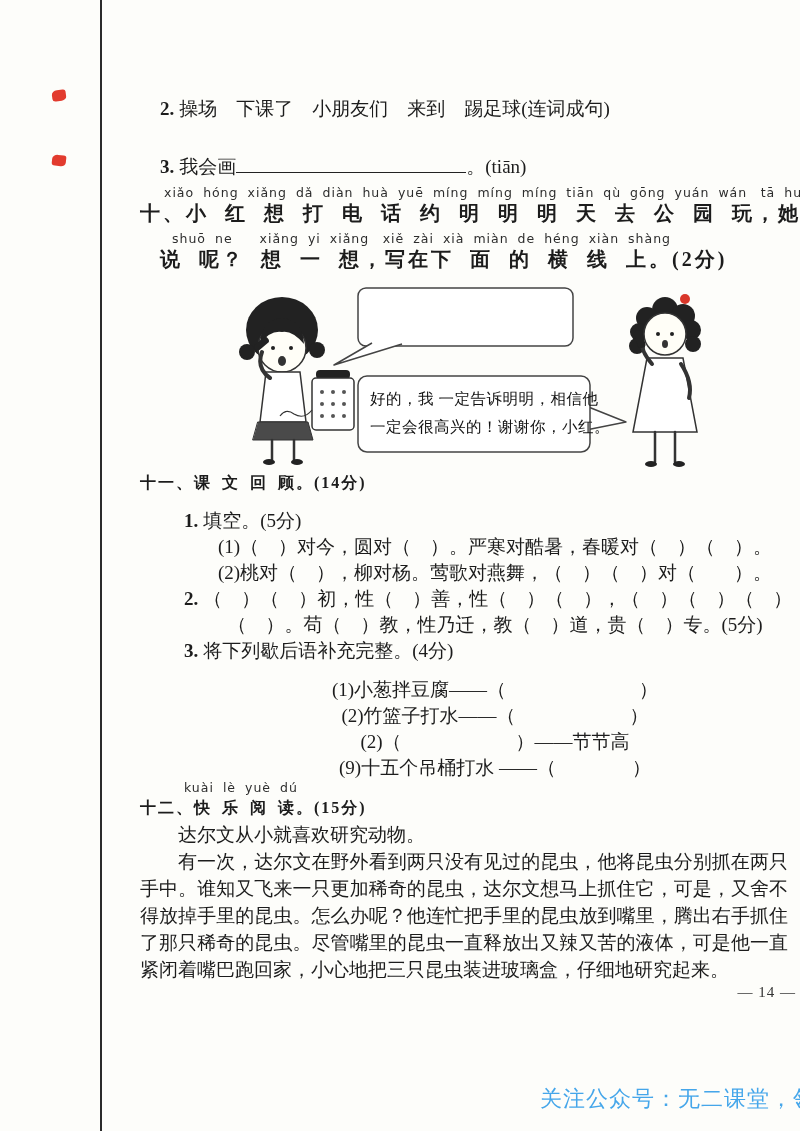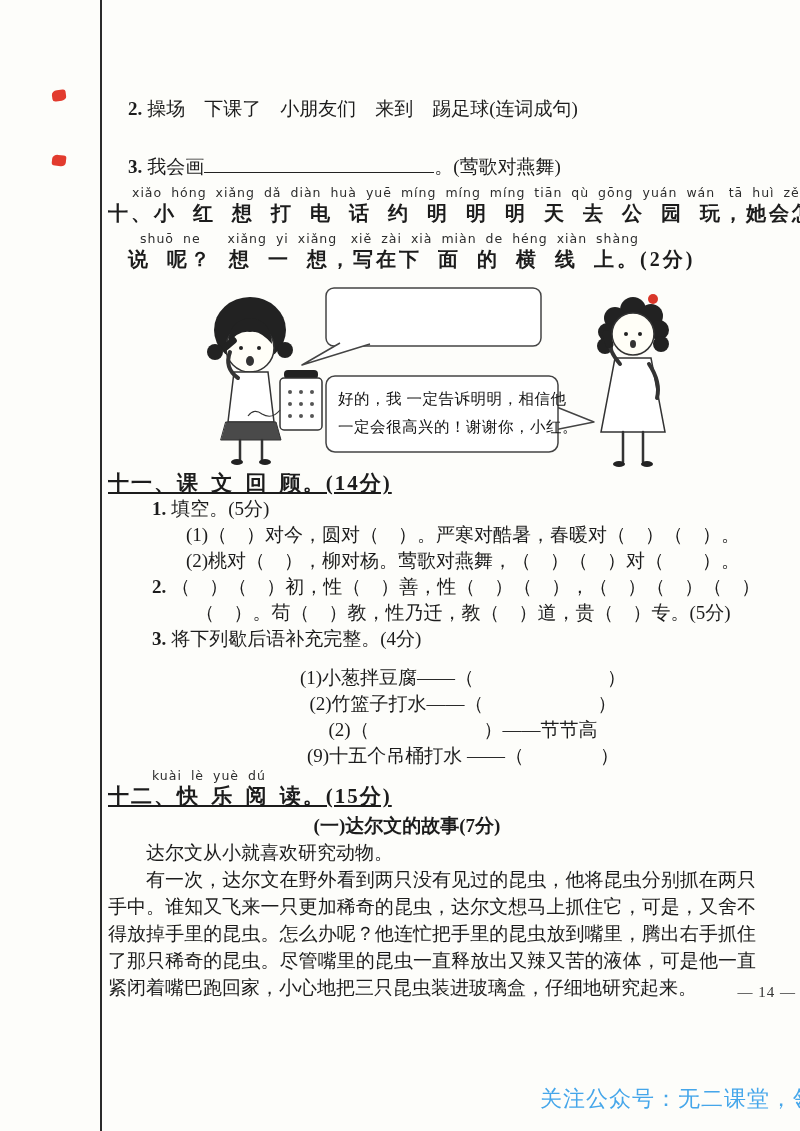--- a/index.html
+++ b/index.html
@@ -6,37 +6,37 @@
   body{
     width:800px;height:1131px;position:relative;overflow:hidden;
     background:#fdfdfa;color:#1c1c1c;
     font-family:"Liberation Serif","DejaVu Serif",serif;
   }
   .page{position:absolute;inset:0;overflow:hidden;}
   .margin-line{position:absolute;left:100px;top:0;width:2px;height:100%;background:#2b2b2b;}
   .red-mark{position:absolute;left:52px;width:14px;height:11px;background:#e23b2e;border-radius:40% 20% 35% 25%;}
   .red-mark.m1{top:90px;transform:rotate(-8deg);}
   .red-mark.m2{top:155px;transform:rotate(6deg);}
-  .content{position:absolute;left:108px;top:0;width:648px;padding-top:96px;font-size:19px;line-height:26px;}
+  .content{position:absolute;left:140px;top:0;width:648px;padding-top:96px;font-size:19px;line-height:26px;}
   .row{white-space:nowrap;}
   .num{font-weight:bold;margin-right:5px;}
   .pl20{padding-left:20px;}
   .pl24{padding-left:24px;}
   .pl32{padding-left:32px;}
   .pl44{padding-left:44px;}
   .pl62{padding-left:62px;text-align:center;}
   .mt32{margin-top:32px;}
-  .mt8{margin-top:0;}
+  .mt8{margin-top:12px;}
   .mt6{margin-top:6px;}
   .mt4{margin-top:4px;}
   .mt3{margin-top:13px;}
   .pinyin{font-size:12.5px;line-height:14px;color:#2d2d2d;letter-spacing:1px;word-spacing:4px;
     font-family:"DejaVu Sans","Liberation Sans",sans-serif;}
   .bold-line{font-weight:bold;font-size:20px;letter-spacing:3px;word-spacing:8px;line-height:26px;}
-  .title-line{font-weight:bold;font-size:21px;letter-spacing:2px;word-spacing:4px;line-height:26px;text-decoration:underline;}
+  .title-line{font-weight:bold;font-size:16px;letter-spacing:2px;word-spacing:4px;line-height:26px;}
   .blank-line{display:inline-block;width:230px;height:18px;border-bottom:1.6px solid #222;vertical-align:baseline;}
   .illustration{margin-left:80px;margin-top:8px;height:190px;}
   .reading-title{text-align:center;font-weight:bold;padding-right:50px;}
   .para{white-space:normal;text-indent:2em;text-align:justify;line-height:27px;}
   .footer{position:absolute;right:4px;top:984px;font-size:15px;color:#333;letter-spacing:1px;}
   .watermark{position:absolute;left:540px;top:1084px;font-size:22px;color:#45a6ea;white-space:nowrap;
     letter-spacing:1px;font-family:"DejaVu Sans","Liberation Sans",sans-serif;}
   .bubble-text{font-family:"Liberation Serif","DejaVu Serif",serif;font-size:15.5px;fill:#111;letter-spacing:.5px;}
 </style>
 </head>
@@ -48,21 +48,21 @@
   <div class="red-mark m1"></div>
   <div class="red-mark m2"></div>
 
   <div class="content">
 
     <div class="row pl20">
       <span class="num">2.</span><span>操场　下课了　小朋友们　来到　踢足球(连词成句)</span>
     </div>
 
     <div class="row pl20 mt32">
-      <span class="num">3.</span><span>我会画</span><span class="blank-line"></span><span>。(莺歌对燕舞)</span>
+      <span class="num">3.</span><span>我会画</span><span class="blank-line"></span><span>。(tiān)</span>
     </div>
 
     <div class="row pinyin pl24 mt6">xiǎo hóng xiǎng dǎ diàn huà yuē míng míng míng tiān qù gōng yuán wán　tā huì zěn me</div>
     <div class="row bold-line">
       <span>十、</span><span>小 红 想 打 电 话 约 明 明 明 天 去 公 园 玩，她会怎么</span>
     </div>
     <div class="row pinyin pl32 mt6">shuō ne　　xiǎng yi xiǎng　xiě zài xià miàn de héng xiàn shàng</div>
     <div class="row bold-line pl20">说 呢？ 想 一 想，写在下 面 的 横 线 上。(2分)</div>
 
     <div class="illustration">
@@ -162,21 +162,20 @@
     <div class="row pl62 mt3">(1)小葱拌豆腐——（　　　　　　　）</div>
     <div class="row pl62">(2)竹篮子打水——（　　　　　　）</div>
     <div class="row pl62">(2)（　　　　　　）——节节高</div>
     <div class="row pl62">(9)十五个吊桶打水 ——（　　　　）</div>
 
     <div class="row pinyin pl44">kuài lè yuè dú</div>
     <div class="row title-line">
       <span>十二、</span><span>快 乐 阅 读。(15分)</span>
     </div>
 
-    <div class="row reading-title mt4">(一)达尔文的故事(7分)</div>
     <div class="para">达尔文从小就喜欢研究动物。</div>
     <div class="para">有一次，达尔文在野外看到两只没有见过的昆虫，他将昆虫分别抓在两只手中。谁知又飞来一只更加稀奇的昆虫，达尔文想马上抓住它，可是，又舍不得放掉手里的昆虫。怎么办呢？他连忙把手里的昆虫放到嘴里，腾出右手抓住了那只稀奇的昆虫。尽管嘴里的昆虫一直释放出又辣又苦的液体，可是他一直紧闭着嘴巴跑回家，小心地把三只昆虫装进玻璃盒，仔细地研究起来。</div>
 
   </div>
 
   <div class="footer">— 14 —</div>
   <div class="watermark">关注公众号：无二课堂，领取</div>
 
 </div>
 

